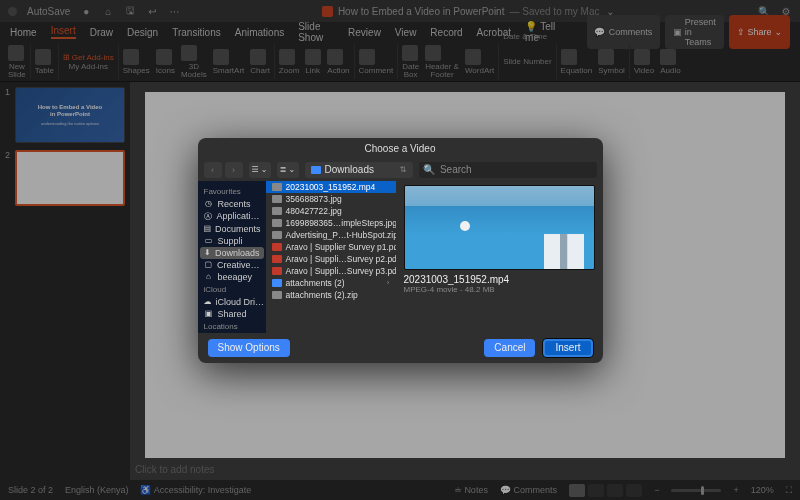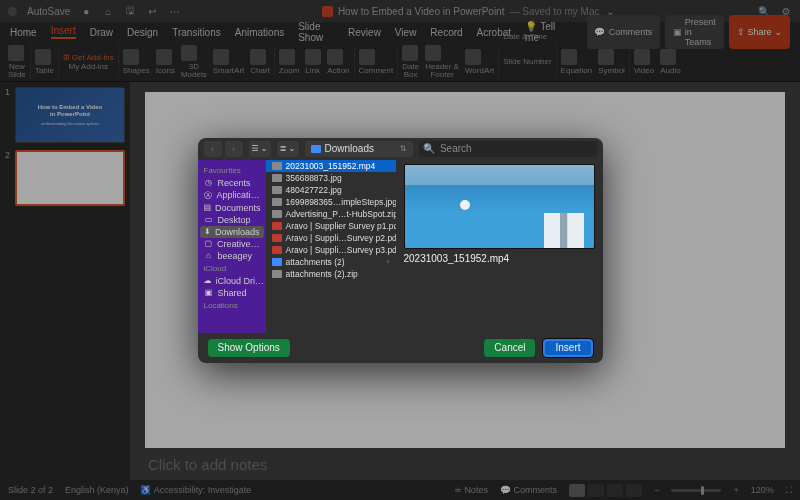--- a/index.html
+++ b/index.html
@@ -30,39 +30,39 @@
 .stage{height:398px;background:#1e1e1e;display:flex}
 .thumbs{width:130px;background:#2b2b2b;padding:5px;display:flex;flex-direction:column;gap:7px}
 .thumb-wrap{display:flex;gap:4px}
 .thumb-num{font-size:9px;color:#aaa;width:6px}
 .thumb{flex:1;height:56px;border:1px solid #444;border-radius:2px}
 .thumb.t1{background:linear-gradient(135deg,#2a5b9c,#3a6bb5);display:flex;flex-direction:column;align-items:center;justify-content:center;color:#fff;font-size:6px;font-weight:600;text-align:center;line-height:1.3}
 .thumb.t1 .sub{font-size:4px;font-weight:400;opacity:.8;margin-top:2px}
 .thumb.t2{background:#fff;border:2px solid #e35a2b}
 .canvas-area{flex:1;background:#424242;display:flex;flex-direction:column}
 .canvas{flex:1;margin:10px 15px 0 15px;background:#fff;position:relative}
-.notes{height:32px;padding-left:18px;display:flex;align-items:center;color:#777;font-size:15px}
+.notes{height:22px;padding-left:5px;display:flex;align-items:center;color:#777;font-size:10px}
 .statusbar{height:20px;background:#2b2b2b;display:flex;align-items:center;padding:0 8px;font-size:9px;color:#999;gap:12px}
 .statusbar .fill{flex:1}
 .statusbar .views{display:flex;gap:3px}
 .statusbar .vbtn{width:16px;height:13px;background:#3a3a3a;border-radius:2px}
 .statusbar .vbtn.active{background:#666}
 .overlay{position:absolute;inset:0;background:rgba(0,0,0,.35);display:flex;align-items:center;justify-content:center}
 .dlg{width:405px;height:225px;background:#2f2f2f;border-radius:8px;box-shadow:0 10px 40px rgba(0,0,0,.7);display:flex;flex-direction:column;font-size:10px;overflow:hidden}
 .dlg-title{text-align:center;padding:5px;color:#ddd;font-size:10px}
 .dlg-toolbar{height:22px;display:flex;align-items:center;padding:0 6px;gap:6px}
 .nav-btn{width:18px;height:16px;background:#3a3a3a;border-radius:3px;display:flex;align-items:center;justify-content:center;color:#777;font-size:9px}
 .nav-btn+.nav-btn{margin-left:-3px}
 .view-btn{width:22px;height:16px;background:#3a3a3a;border-radius:3px;display:flex;align-items:center;justify-content:center;color:#ccc;font-size:8px}
 .loc-sel{height:16px;background:#3a3a3a;border-radius:3px;display:flex;align-items:center;padding:0 6px;gap:4px;color:#ddd;flex:0 0 108px}
 .loc-sel .fld{width:10px;height:8px;background:#3d8bff;border-radius:1px}
 .loc-sel .chev{margin-left:auto;font-size:8px;color:#888}
 .search{flex:1;height:16px;background:#262626;border-radius:3px;display:flex;align-items:center;padding:0 5px;color:#888;gap:4px}
 .dlg-body{flex:1;display:flex;overflow:hidden}
-.sidebar{width:68px;background:#4c1d95;padding:4px 0;overflow:hidden}
+.sidebar{width:68px;background:#0f172a;padding:4px 0;overflow:hidden}
 .side-h{color:#888;font-size:8px;padding:2px 6px}
 .side-i{display:flex;align-items:center;gap:4px;padding:1px 6px;font-size:9px;color:#ccc;white-space:nowrap;overflow:hidden}
 .side-i.sel{background:#555;border-radius:3px;margin:0 2px;padding:1px 4px}
 .side-i .sic{width:10px;display:inline-block;text-align:center;font-size:8px}
 .filecol{width:130px;background:#2f2f2f;overflow:hidden}
 .fc-head{color:#888;font-size:8px;padding:2px 6px}
 .frow{display:flex;align-items:center;gap:4px;padding:1px 6px;font-size:8.5px;color:#ddd;white-space:nowrap;overflow:hidden}
 .frow .fi{width:10px;height:8px;border-radius:1px;flex-shrink:0}
 .frow.sel{background:#0a62c9;color:#fff}
 .frow .arrow{margin-left:auto;color:#888;font-size:8px}
@@ -73,21 +73,21 @@
 .fi.folder{background:#3d8bff}
 .preview{flex:1;background:#2f2f2f;padding:4px 8px 0 8px;display:flex;flex-direction:column}
 .pv-img{width:100%;height:85px;background:linear-gradient(180deg,#2d7fb8 0%,#3da0d8 58%,#3da0d8 100%);border-radius:2px;border:1px solid #111;position:relative;overflow:hidden}
 .pv-img .sky{position:absolute;top:0;left:0;right:0;height:20px;background:linear-gradient(180deg,#dfeaf0,#a9c9d9);opacity:.5}
 .pv-img .ball{position:absolute;width:10px;height:10px;background:#f0f0f0;border-radius:50%;top:35px;left:55px}
 .pv-img .ladder{position:absolute;right:10px;bottom:0;width:40px;height:35px;background:linear-gradient(90deg,#e8eef2 40%,#8fa3b0 41%,#8fa3b0 58%,#e8eef2 59%)}
 .pv-name{margin-top:4px;font-size:10px;color:#eee}
 .pv-meta{font-size:8px;color:#888}
 .dlg-footer{height:30px;display:flex;align-items:center;padding:0 10px;gap:8px}
 .dlg-footer .spc{flex:1}
-.fbtn{height:18px;padding:0 10px;border-radius:4px;background:#15803d;color:#eee;font-size:10px;display:flex;align-items:center;border:none;cursor:pointer}
+.fbtn{height:18px;padding:0 10px;border-radius:4px;background:#3b82f6;color:#eee;font-size:10px;display:flex;align-items:center;border:none;cursor:pointer}
 .fbtn.primary{background:#0a62c9;border:2px solid #2f7fe0;box-shadow:0 0 0 1px #0a0a0a}
 </style>
 </head>
 <body>
 
 <div class="mac-bar">
   <span class="traffic"></span>
   <span>AutoSave</span>
   <span class="icn">●</span>
   <span class="icn">⌂</span>
@@ -267,20 +267,21 @@
   <span style="width:50px;height:3px;background:#555;border-radius:2px;position:relative">
       <span style="position:absolute;left:60%;top:-3px;width:3px;height:9px;background:#aaa;border-radius:2px"></span>
     </span>
   <span>+</span>
   <span>120%</span>
   <span>⛶</span>
 </div>
 
 <div class="overlay">
   <div class="dlg">
+    <div class="dlg-title">Choose a Video</div>
     <div class="dlg-toolbar">
       <span class="nav-btn">‹</span>
       <span class="nav-btn">›</span>
       <span class="view-btn">☰ ⌄</span>
       <span class="view-btn">≣ ⌄</span>
       <span class="loc-sel">
           <span class="fld"></span>
           <span>Downloads</span>
           <span class="chev">⇅</span>
         </span>
@@ -299,21 +300,21 @@
         <div class="side-i">
             <span class="sic">Ⓐ</span>
             <span>Applicati…</span>
           </div>
         <div class="side-i">
             <span class="sic">▤</span>
             <span>Documents</span>
           </div>
         <div class="side-i">
             <span class="sic">▭</span>
-            <span>Desktop</span>
+            <span>Suppli</span>
           </div>
         <div class="side-i sel">
             <span class="sic">⬇</span>
             <span>Downloads</span>
           </div>
         <div class="side-i">
             <span class="sic">▢</span>
             <span>Creative…</span>
           </div>
         <div class="side-i">
@@ -375,20 +376,21 @@
             <span>attachments (2).zip</span>
           </div>
       </div>
       <div class="preview">
         <div class="pv-img">
           <div class="sky"></div>
             <div class="ball"></div>
             <div class="ladder"></div>
         </div>
         <div class="pv-name">20231003_151952.mp4</div>
+        <div class="pv-meta">MPEG-4 movie - 48.2 MB</div>
       </div>
     </div>
     <div class="dlg-footer">
       <button class="fbtn">Show Options</button>
       <span class="spc"></span>
       <button class="fbtn">Cancel</button>
       <button class="fbtn primary">Insert</button>
     </div>
   </div>
 </div>

